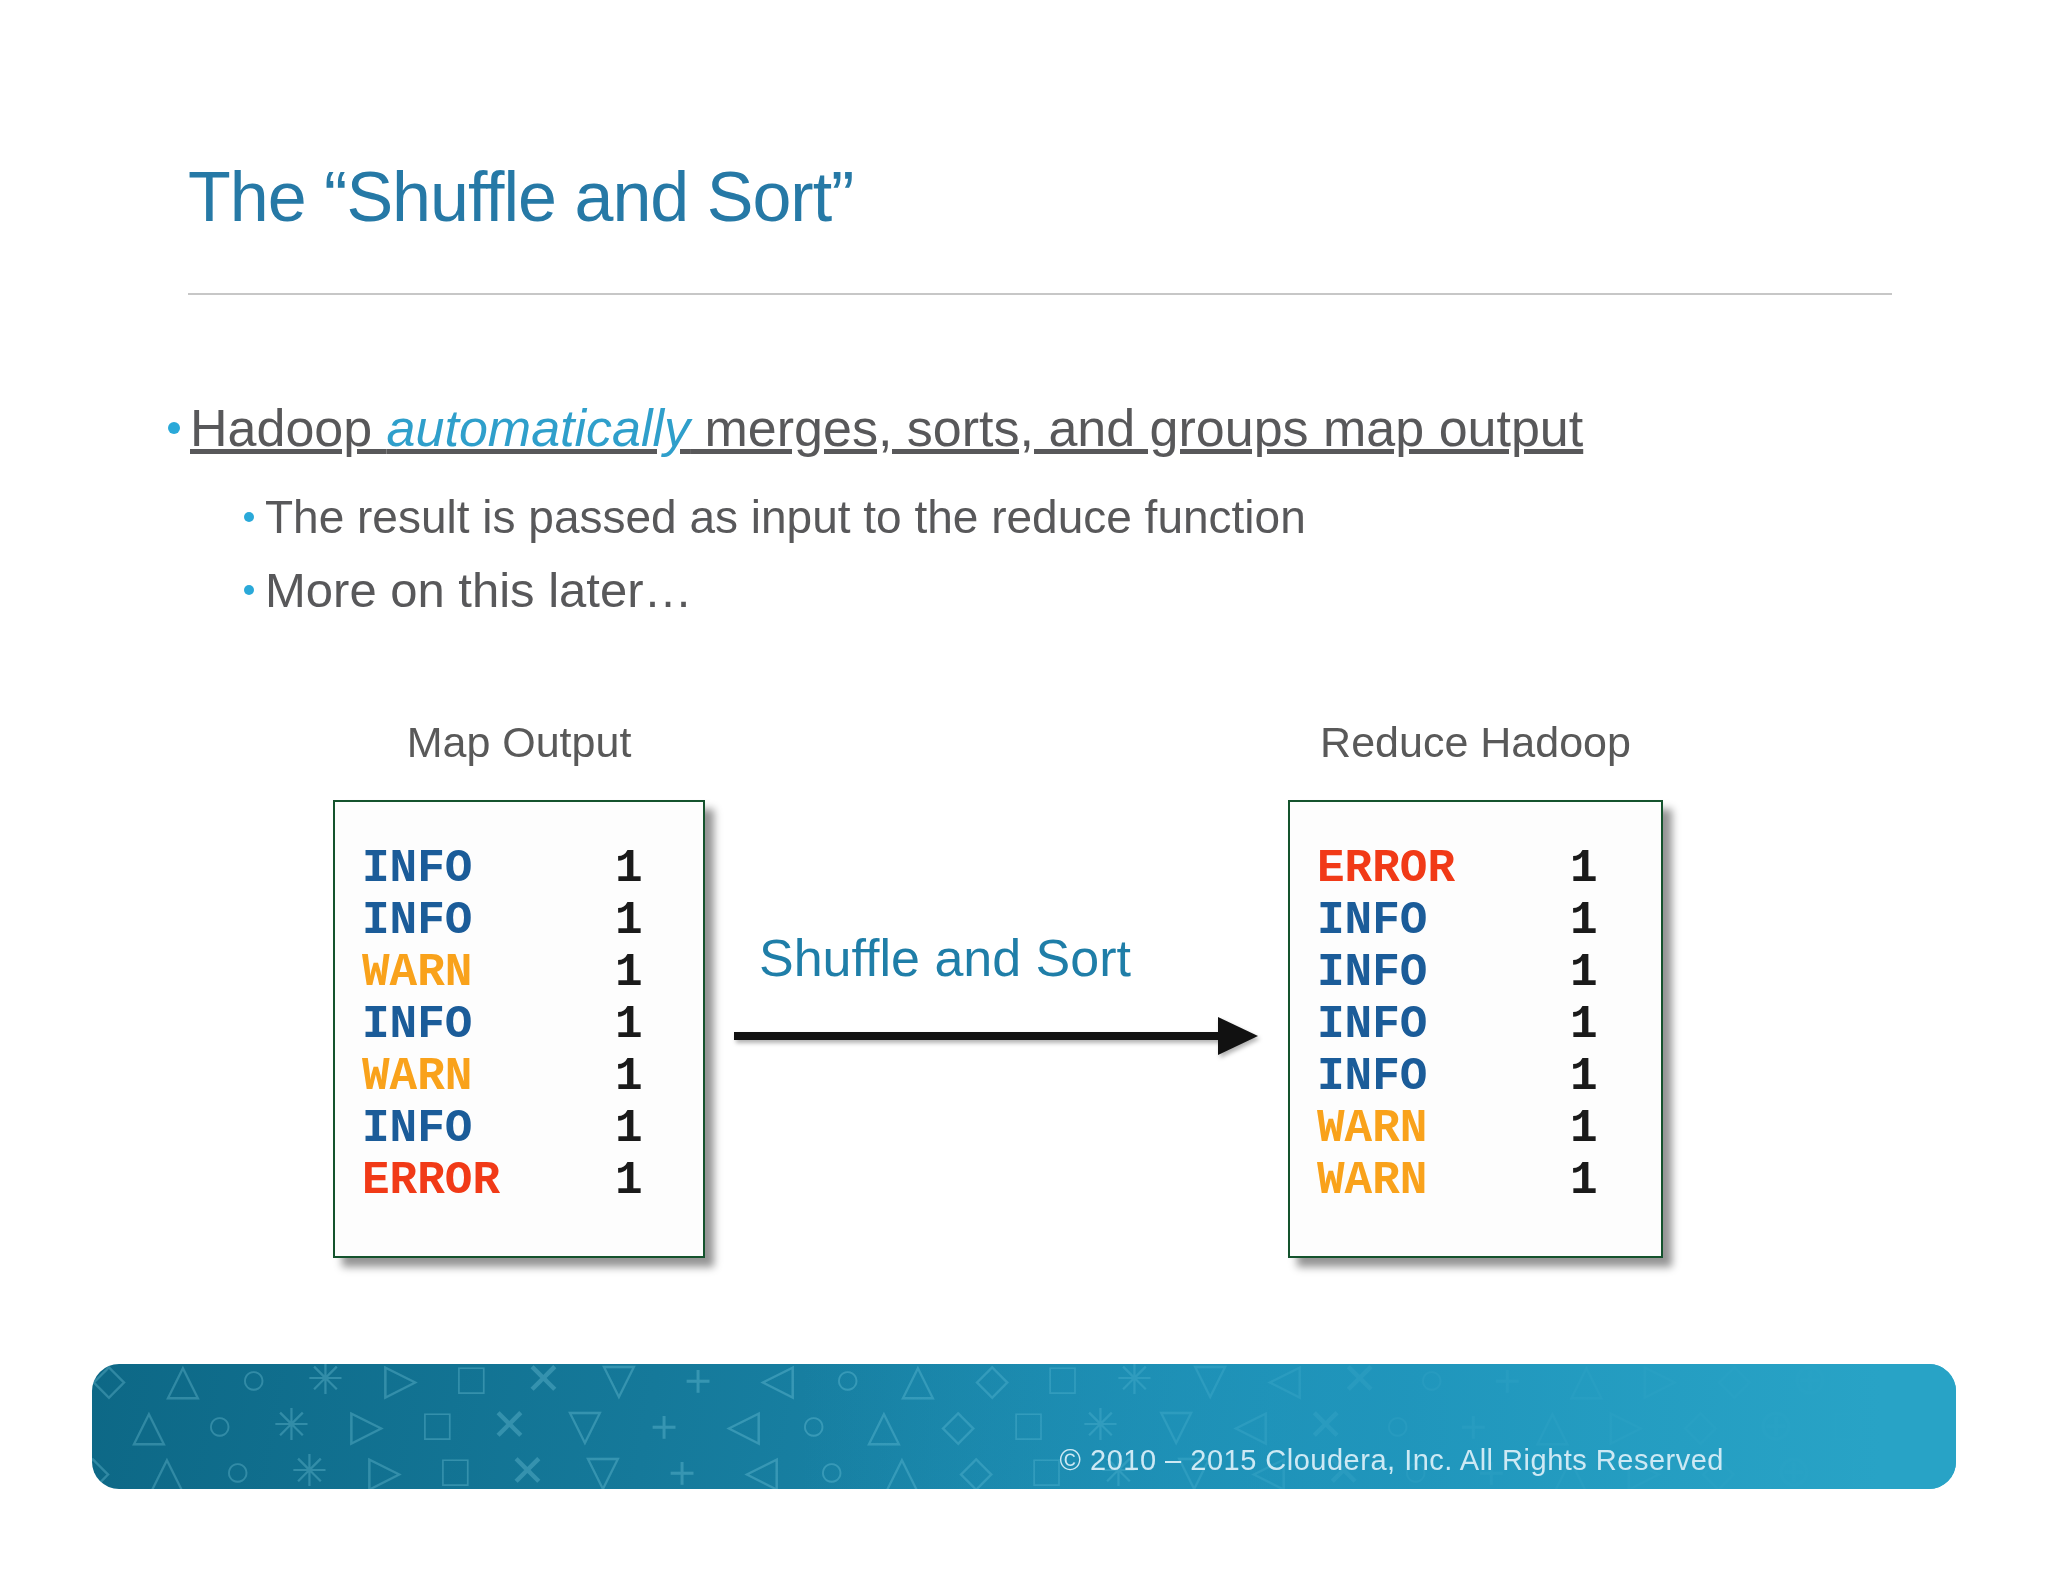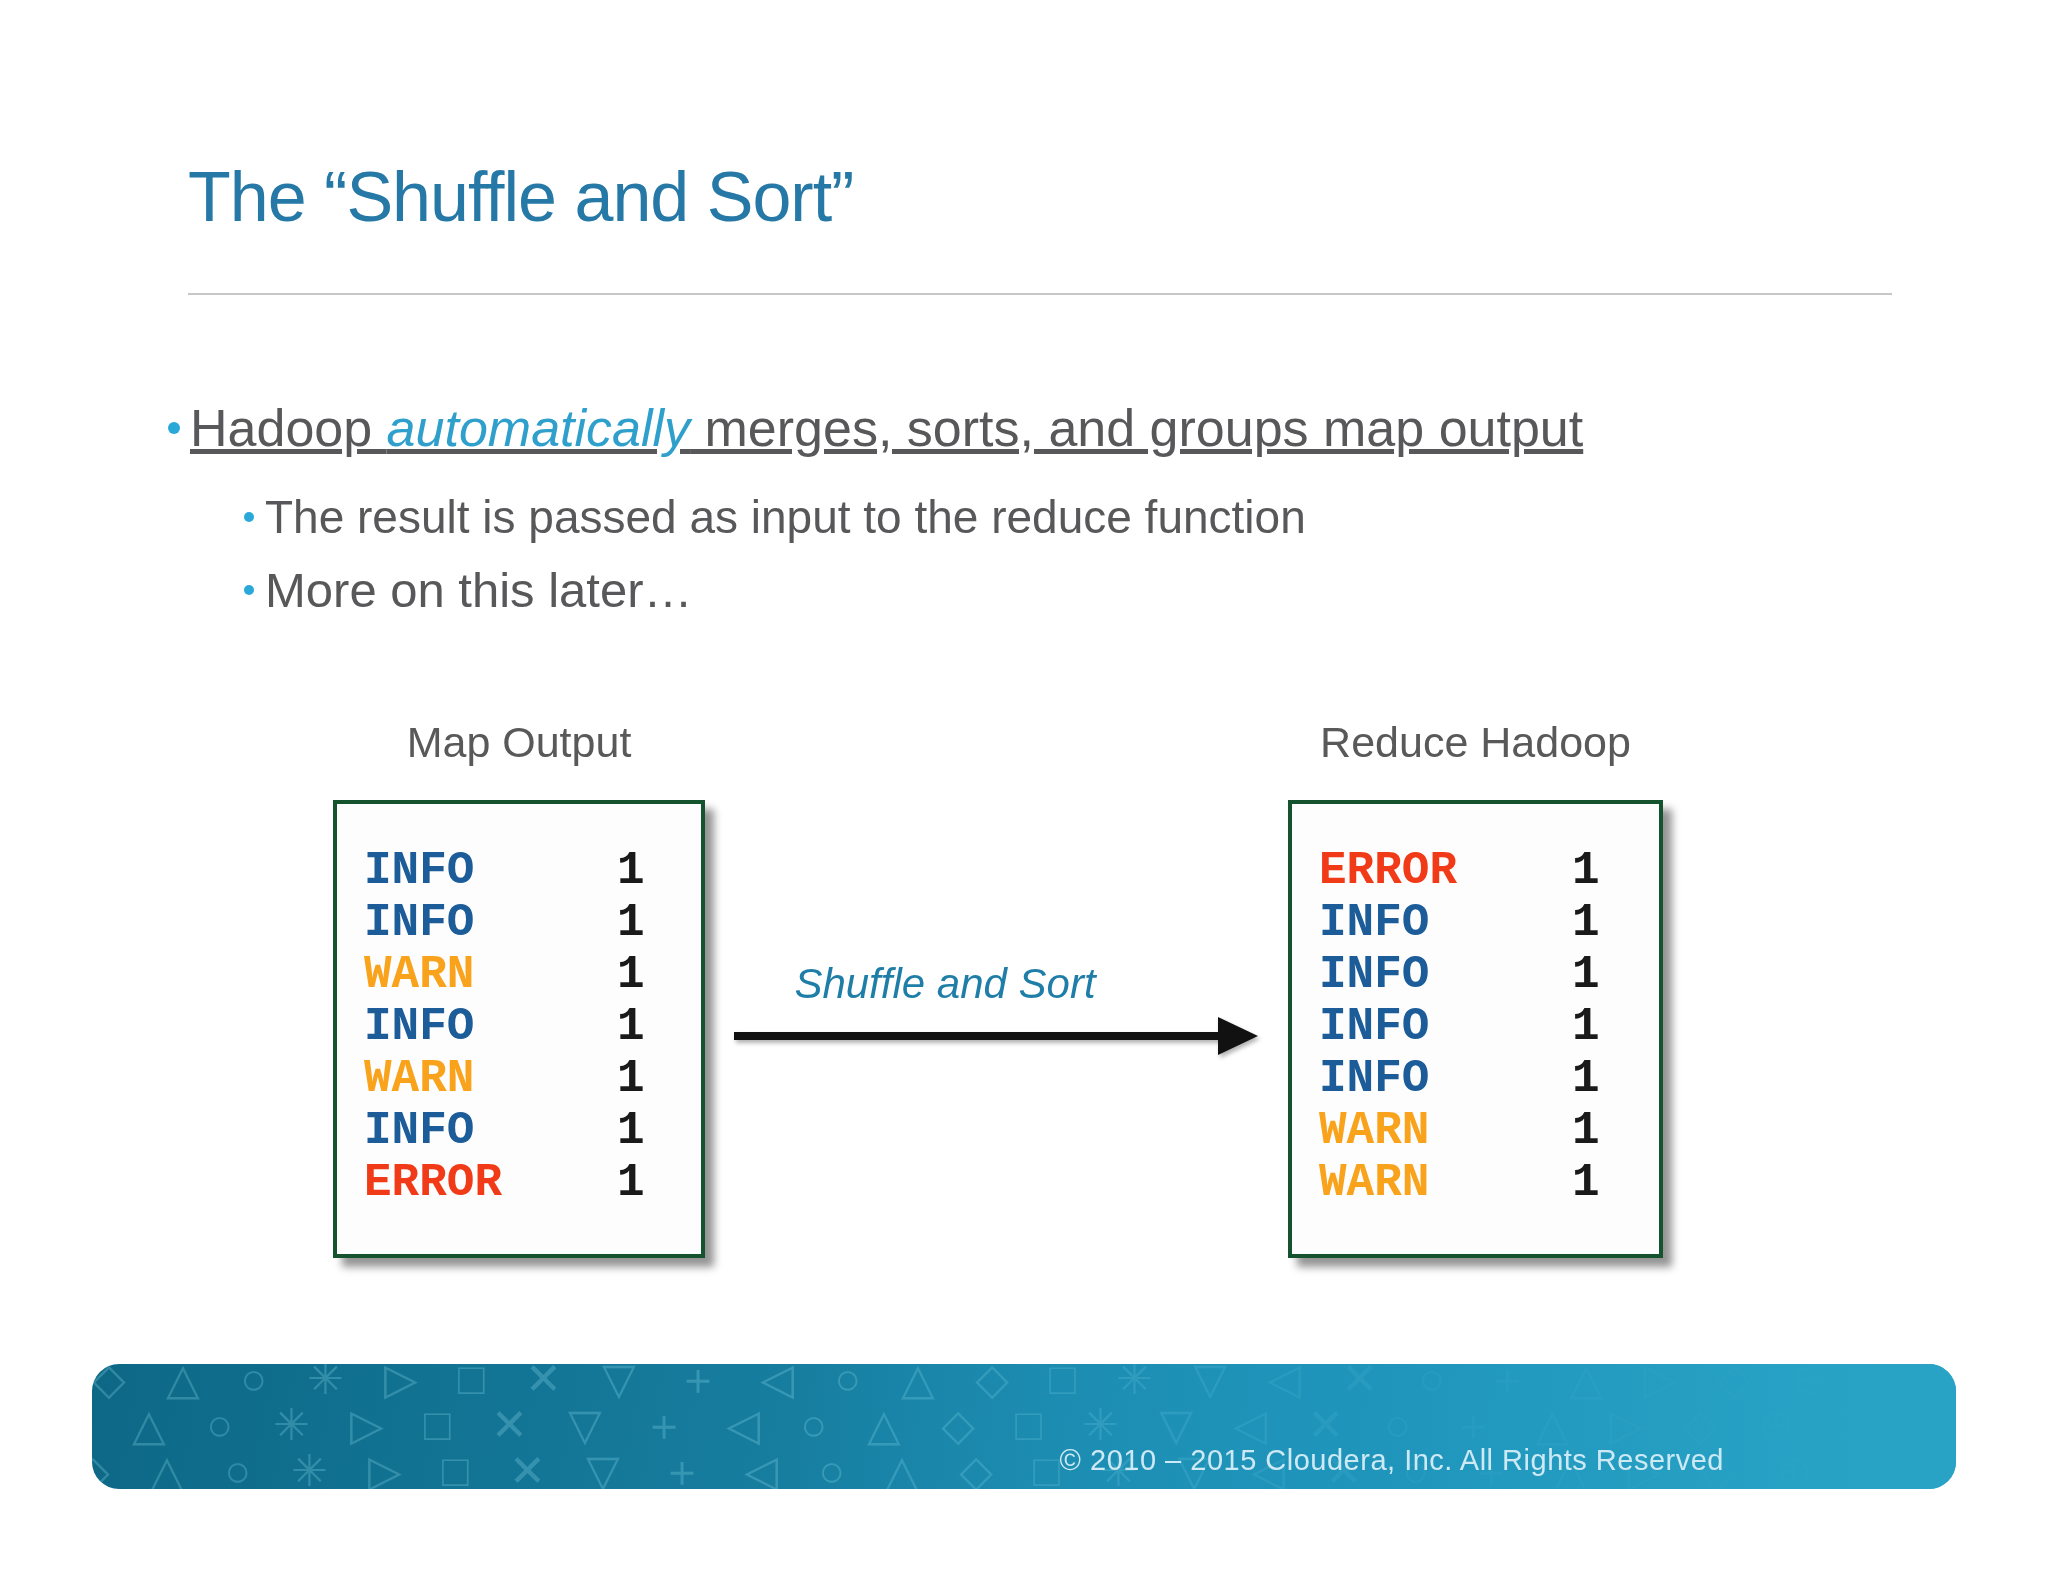--- a/index.html
+++ b/index.html
@@ -33,21 +33,21 @@
   .box-label{
     position:absolute;top:718px;font-size:43px;
     color:#595959;text-align:center;
   }
   .box-label.left{left:333px;width:372px;}
   .box-label.right{left:1288px;width:375px;}
 
   
   .logbox{
     position:absolute;top:800px;height:458px;box-sizing:border-box;
-    background:#fdfdfd;border:4px solid #14532d;
+    background:#fdfdfd;border:2px solid #14532d;
     box-shadow:9px 9px 8px rgba(0,0,0,0.42);
     padding-top:41px;
   }
   .logbox.left{left:333px;width:372px;}
   .logbox.right{left:1288px;width:375px;}
   .log-row{
     position:relative;height:52px;line-height:52px;padding-left:27px;
     font-family:"Liberation Mono","DejaVu Sans Mono",monospace;
     font-weight:bold;font-size:46px;white-space:nowrap;
   }
@@ -55,21 +55,21 @@
     position:absolute;left:280px;top:0;color:#1a1a1a;
   }
 
   
   .arrow-svg{
     position:absolute;left:728px;top:1008px;
     filter:drop-shadow(2px 3px 2px rgba(0,0,0,0.30));
   }
   .arrow-label{
     position:absolute;left:710px;top:928px;width:470px;text-align:center;
-    font-size:42px;font-style:italic;color:#1f7ea8;margin-top:32px;
+    font-size:52px;color:#1f7ea8;
   }
 
   
   .footer{
     position:absolute;left:92px;top:1364px;width:1864px;height:125px;
     background:linear-gradient(100deg,#0d6886 0%,#15799a 30%,#1f93ba 70%,#28a3c6 100%);
     overflow:hidden;
     border-radius:27px;
   }
   .footer .pattern{

